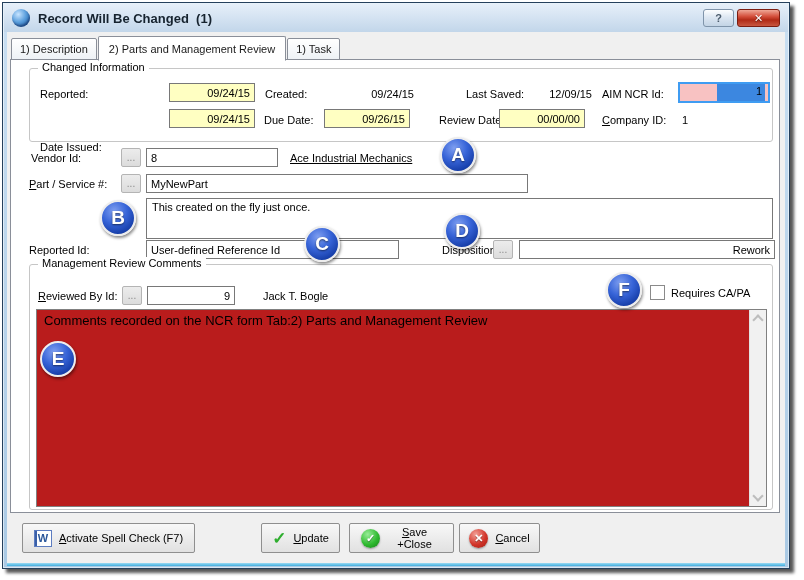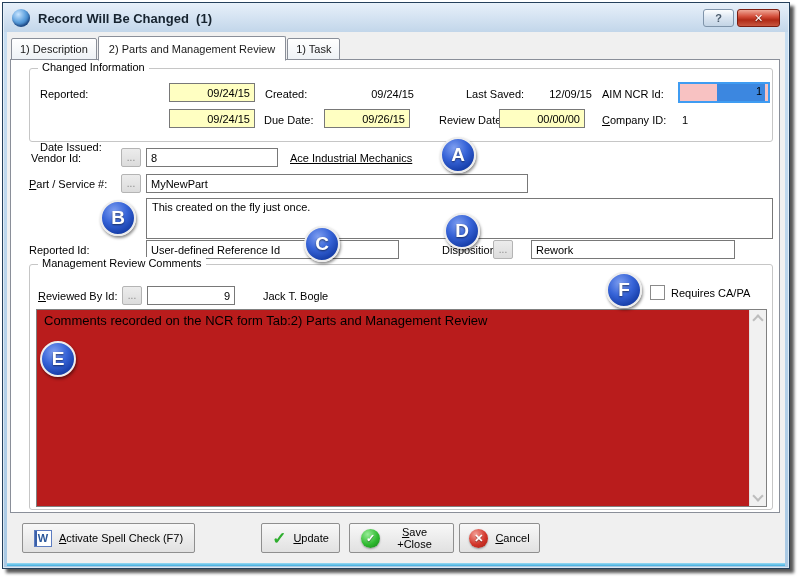--- a/index.html
+++ b/index.html
@@ -159,21 +159,21 @@
 
         <div class="textbox" style="left:135px;top:138px;width:627px;height:41px;">This created on the fly just once.</div>
         <div class="badge" style="left:89px;top:140px;">B</div>
         <div class="badge" style="left:433px;top:153px;">D</div>
 
         <span class="lbl" style="left:18px;top:184px;">Reported Id:</span>
         <input class="inp" style="left: 135px; top: 180px; width: 253px;" value="User-defined Reference Id">
         <div class="badge" style="left:293px;top:166px;">C</div>
         <span class="lbl" style="left:431px;top:184px;">Disposition:</span>
         <button class="dots" style="left:482px;top:180px;">...</button>
-        <input class="inp" style="left: 520px; top: 180px; width: 204px;" value="Rework">
+        <input class="inp" style="left: 508px; top: 180px; width: 256px; text-align: right;" value="Rework">
 
         <div class="groupbox" style="left:18px;top:204px;width:744px;height:246px;">
           <span class="group-label">Management Review Comments</span>
 
           <span class="lbl" style="left:8px;top:25px;"><u>R</u>eviewed By Id:</span>
           <button class="dots" style="left:92px;top:21px;">...</button>
           <input class="inp tr" style="left: 117px; top: 21px; width: 88px; text-align: right;" value="9">
           <span class="lbl" style="left:233px;top:25px;">Jack T. Bogle</span>
 
           <div class="badge" style="left:576px;top:7px;">F</div>

